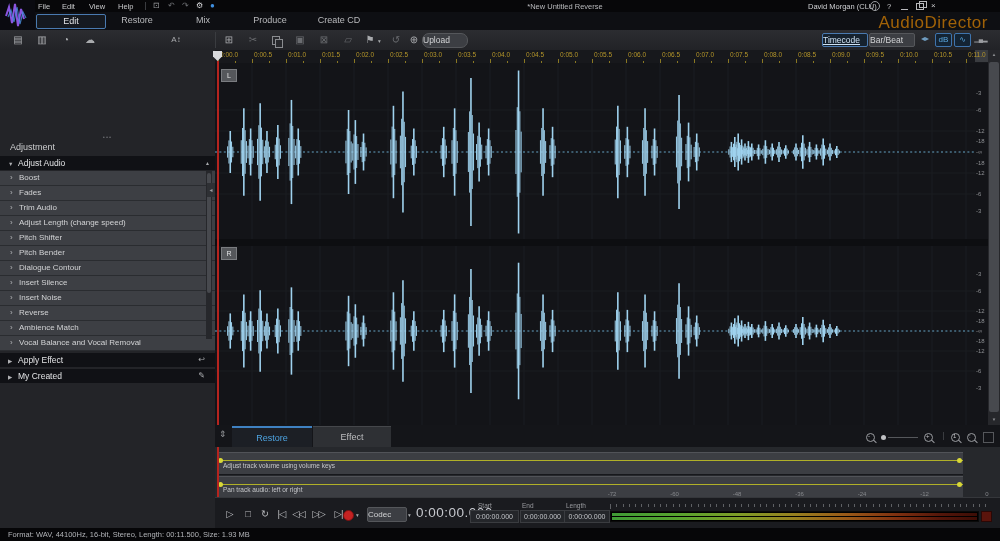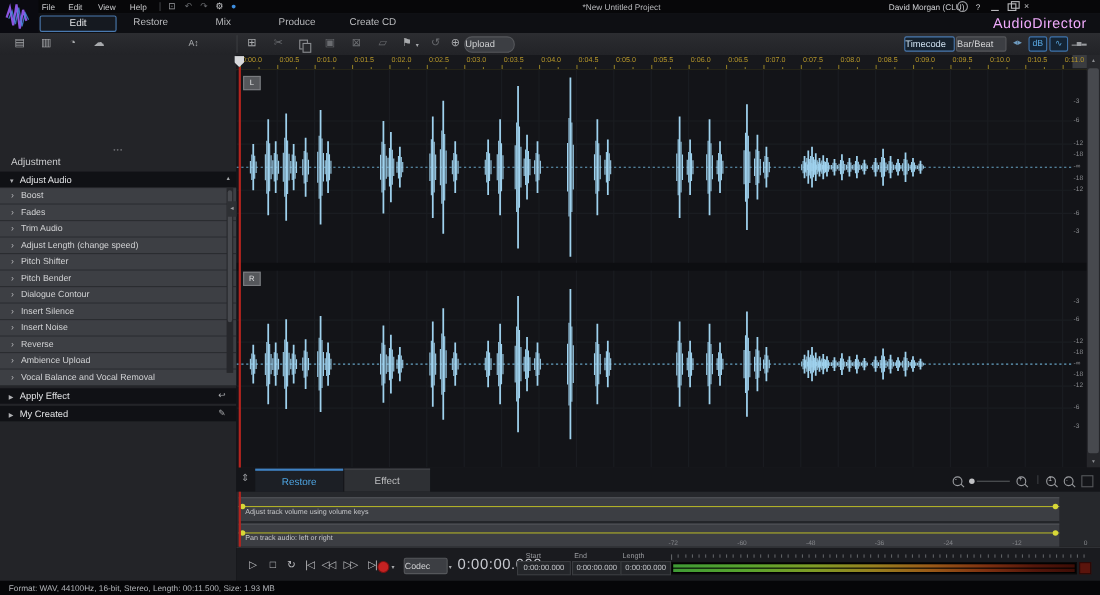--- a/index.html
+++ b/index.html
@@ -17,34 +17,34 @@
   .user{position:absolute;top:2px;font-size:7.5px;color:#cfd0d3;}
   .avatar{position:absolute;top:1px;width:8px;height:8px;border:1px solid #9a9ca0;border-radius:50%;}
   .win-min{position:absolute;top:7px;width:7px;height:2px;border-bottom:1px solid #b8b9bc;}
   .win-restore{position:absolute;top:3px;width:6px;height:5px;border:1px solid #b8b9bc;}
   .win-restore::before{content:"";position:absolute;left:2px;top:-3px;width:6px;height:5px;border:1px solid #b8b9bc;}
   .win-close{position:absolute;top:1px;font-size:8px;color:#c8c9cb;}
   
   .tabrow{position:absolute;left:0;top:12px;width:1000px;height:18px;background:#0e0f13;border-bottom:1px solid #000;}
   .tab{position:absolute;top:2px;height:13px;line-height:13px;text-align:center;font-size:9px;color:#b9babd;cursor:default;}
   .tab.active{border:1px solid #4a7ab0;border-radius:2px;background:#151920;color:#e2e3e6;}
-  .brand{position:absolute;right:12px;top:1px;font-size:13px;color:#f0abfc;letter-spacing:.5px;font-weight:300;}
+  .brand{position:absolute;right:12px;top:1px;font-size:17px;color:#a16207;letter-spacing:.5px;font-weight:300;}
   
   .toolbar{position:absolute;left:0;top:30px;width:1000px;height:20px;
            background:linear-gradient(#2c2d31,#222327);border-bottom:1px solid #121316;}
   .tool-ic{position:absolute;top:3px;width:16px;height:14px;text-align:center;line-height:14px;
            font-size:10px;color:#a8aaad;}
   .tool-ic.dim{color:#6a6c70;}
   .icon-copy{position:absolute;top:6px;width:10px;height:10px;}
   .icon-copy::before{content:"";position:absolute;left:0;top:0;width:6px;height:7px;border:1px solid #8a8c90;}
   .icon-copy::after{content:"";position:absolute;left:3px;top:3px;width:6px;height:7px;border:1px solid #8a8c90;background:#27282c;}
   .btn{position:absolute;background:#3c3e43;border:1px solid #55575b;border-radius:7px;
        text-align:left;color:#d2d3d5;font-size:8.5px;cursor:default;}
   .btn.sq{border-radius:2px;}
-  .btn.blue{background:#16222e;border-color:#4a7ab0;color:#cfe2f2;}
+  .btn.blue{background:#16222e;border-color:#4a7ab0;color:#cfe2f2;text-decoration:underline;}
   .vt-ic{position:absolute;top:3px;height:12px;line-height:12px;text-align:center;font-size:8px;color:#9a9ca0;border-radius:2px;}
   .vt-ic.on{border:1px solid #3f74ad;background:#142434;color:#5aa8e0;}
   
   .left-panel{position:absolute;left:0;top:50px;width:215px;height:478px;background:#232428;border-right:1px solid #0c0d10;}
   .libbox{position:absolute;left:4px;top:4px;width:207px;height:82px;background:#16181c;border:1px solid #3c3e42;}
   .track-item{position:absolute;left:4px;top:4px;font-size:8.5px;color:#4aa3e0;}
   .vscroll{position:absolute;background:#26272b;}
   .vscroll .thumb{position:absolute;left:1px;right:1px;background:#47494e;border-radius:2px;}
   .vscroll .ar{position:absolute;left:0;right:0;text-align:center;font-size:4.5px;color:#8a8c90;line-height:6px;}
   .splitdots{position:absolute;left:0;width:215px;top:84px;text-align:center;font-size:6px;color:#6a6c70;letter-spacing:1px;}
@@ -111,21 +111,21 @@
     <span class="menu" style="left:38px">File</span>
     <span class="menu" style="left:62px">Edit</span>
     <span class="menu" style="left:89px">View</span>
     <span class="menu" style="left:118px">Help</span>
     <span class="sep-v" style="left:145px"></span>
     <span class="tb-ic" style="left:153px">⊡</span>
     <span class="tb-ic" style="left:168px;color:#6a6c70">↶</span>
     <span class="tb-ic" style="left:182px;color:#6a6c70">↷</span>
     <span class="tb-ic" style="left:196px;color:#d8d9dc">⚙</span>
     <span class="tb-ic" style="left:210px;color:#3f8fe0">●</span>
-    <div class="proj-title">*New Untitled Project</div>
+    <div class="proj-title">*New Untitled Reverse</div>
     <span class="user" style="left:808px">David Morgan (CLU)</span>
     <span class="avatar" style="left:870px"></span>
     <span class="user" style="left:887px">?</span>
     <span class="win-min" style="left:901px"></span>
     <span class="win-restore" style="left:916px"></span>
     <span class="win-close" style="left:931px">×</span>
   </div>
 
   <div class="logo">
     <svg width="35" height="30" viewBox="0 0 35 30">
@@ -217,21 +217,21 @@
         <div class="adj-item">
           <span class="chev">›</span>
           <span class="lbl">Insert Noise</span>
         </div>
         <div class="adj-item">
           <span class="chev">›</span>
           <span class="lbl">Reverse</span>
         </div>
         <div class="adj-item">
           <span class="chev">›</span>
-          <span class="lbl">Ambience Upload</span>
+          <span class="lbl">Ambience Match</span>
         </div>
         <div class="adj-item">
           <span class="chev">›</span>
           <span class="lbl">Vocal Balance and Vocal Removal</span>
         </div>
       </div>
     <div class="vscroll" style="left:206px;top:121px;width:6px;height:168px">
       <div class="thumb" style="top:2px;height:120px"></div>
     </div>
 

